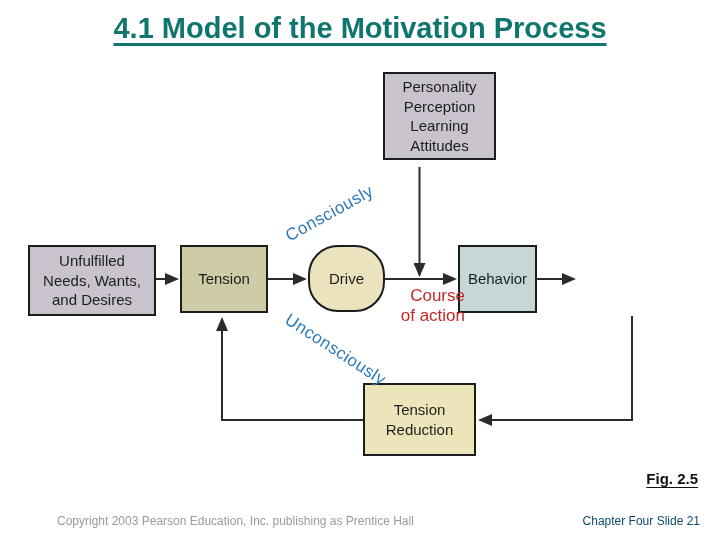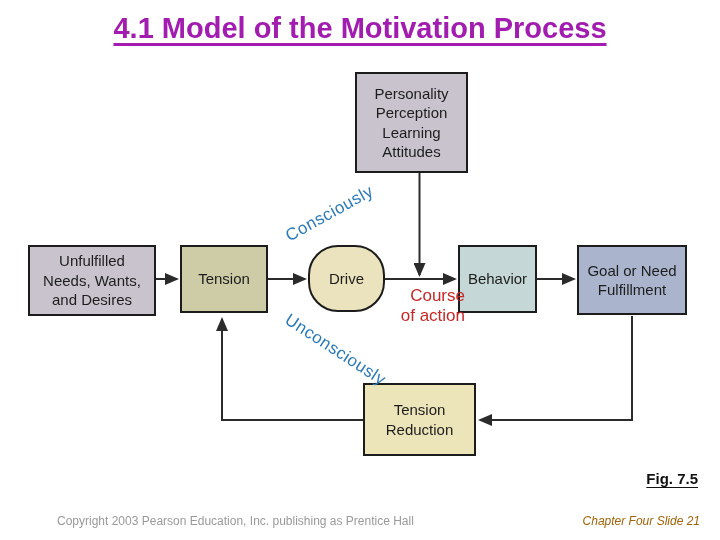--- a/index.html
+++ b/index.html
@@ -11,21 +11,21 @@
     position:absolute; top:12px; left:0; width:720px; text-align:center;
     font-size:29px; font-weight:bold;
     text-decoration:underline; text-decoration-thickness:3px; text-underline-offset:5px;
   }
   .box {
     position:absolute; box-sizing:border-box; border:2px solid #1c1c1c;
     display:flex; align-items:center; justify-content:center;
     text-align:center; font-size:15px; line-height:1.3; color:#1d1d1d;
     white-space:pre-line;
   }
-  .b-personality { left:355px; top:72px;  width:113px; height:101px; }
+  .b-personality { left:383px; top:72px;  width:113px; height:88px; }
   .b-unfulfilled { left:28px;  top:245px; width:128px; height:71px; }
   .b-tension     { left:180px; top:245px; width:88px;  height:68px; }
   .b-drive       { left:308px; top:245px; width:77px;  height:67px;border-radius:30px; }
   .b-behavior    { left:458px; top:245px; width:79px;  height:68px;text-align:center; }
   .b-goal        { left:577px; top:245px; width:110px; height:70px; }
   .b-treduction  { left:363px; top:383px; width:113px; height:73px; }
 
   .connectors { position:absolute; left:0; top:0; pointer-events:none; }
 
   .rot-label { position:absolute; font-size:17px; letter-spacing:0.5px; }
@@ -41,21 +41,21 @@
     color:#111111; text-decoration:underline; text-underline-offset:3px;
   }
   .footer-left  { position:absolute; left:57px;  top:514px; font-size:12px; }
   .footer-right { position:absolute; right:20px; top:514px; font-size:12px; }
 </style>
 </head>
 <body>
 
 <div class="slide">
 
-  <div class="title" style="color: #a21caf;">4.1 Model of the Motivation Process</div>
+  <div class="title" style="color: #0f766e;">4.1 Model of the Motivation Process</div>
 
   <svg class="connectors" width="720" height="540" viewBox="0 0 720 540">
     <defs>
       <marker id="ah" markerUnits="userSpaceOnUse" markerWidth="14" markerHeight="12" refX="12" refY="6" orient="auto">
         <path d="M0,0 L14,6 L0,12 Z" fill="#2b2b2b"></path>
       </marker>
     </defs>
     <line x1="419.5" y1="167" x2="419.5" y2="275" stroke-width="2" marker-end="url(#ah)" style="stroke: rgb(43, 43, 43);"></line>
     <line x1="140" y1="279" x2="177" y2="279" stroke-width="2" marker-end="url(#ah)" style="stroke: rgb(43, 43, 43);"></line>
     <line x1="268" y1="279" x2="305" y2="279" stroke-width="2" marker-end="url(#ah)" style="stroke: rgb(43, 43, 43);"></line>
@@ -73,31 +73,29 @@
   <div class="box b-unfulfilled" style="background-color: rgb(201, 195, 206);">Unfulfilled
 Needs, Wants,
 and Desires</div>
 
   <div class="box b-tension" style="background-color: rgb(206, 204, 167);">Tension</div>
 
   <div class="box b-drive" style="background-color: rgb(234, 227, 189);">Drive</div>
 
   <div class="box b-behavior" style="background-color: rgb(198, 215, 216);">Behavior</div>
 
-  <div class="box b-goal" style="background-color: rgb(170, 181, 205);">Goal or Need
-Fulfillment</div>
 
   <div class="box b-treduction" style="background-color: rgb(236, 229, 186);">Tension
 Reduction</div>
 
   <div class="rot-label rot-consciously" style="color: rgb(43, 122, 184);">Consciously</div>
 
   <div class="rot-label rot-unconsciously" style="color: rgb(43, 122, 184);">Unconsciously</div>
 
   <div class="course" style="color: rgb(198, 40, 40);">Course
 of action</div>
 
-  <div class="fig">Fig. 7.5</div>
+  <div class="fig">Fig. 2.5</div>
 
   <div class="footer-left" style="color: rgb(154, 154, 154);">Copyright 2003 Pearson Education, Inc. publishing as Prentice Hall</div>
-  <div class="footer-right" style="color: #a16207; font-style: italic;">Chapter Four Slide 21</div>
+  <div class="footer-right" style="color: #0c4a6e;">Chapter Four Slide 21</div>
 
 </div>
 
 </body></html>

